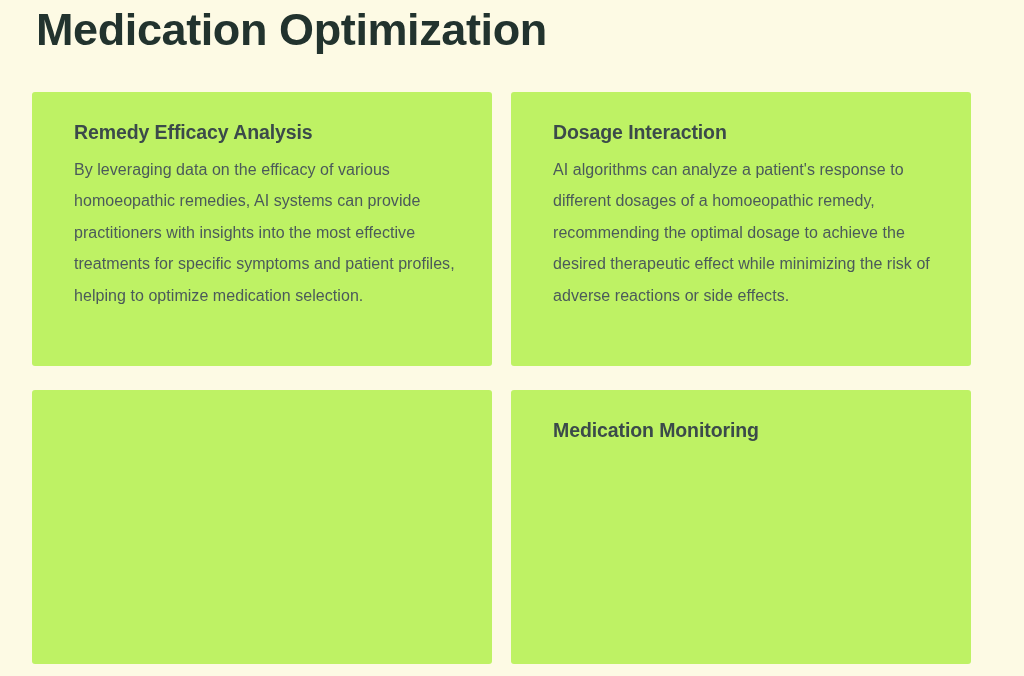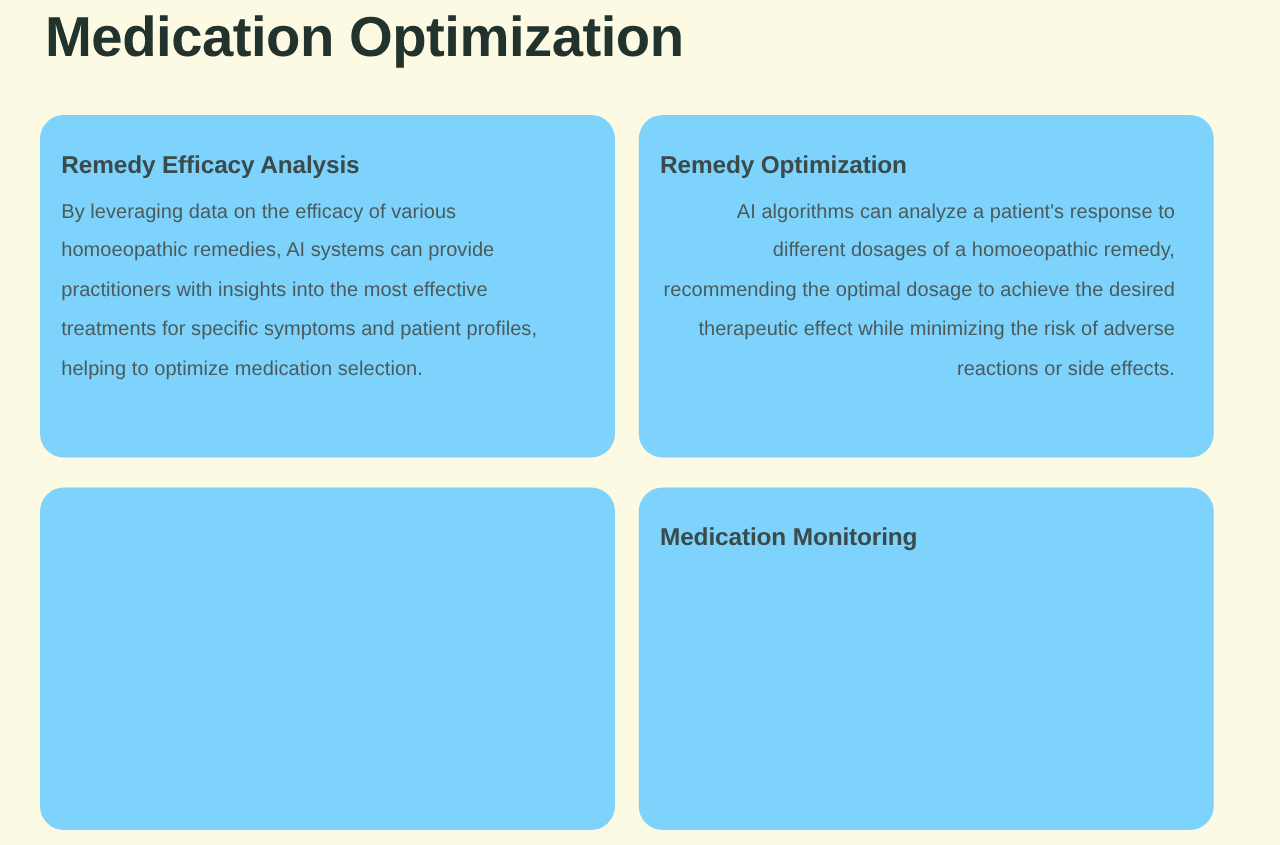--- a/index.html
+++ b/index.html
@@ -45,24 +45,24 @@
     top: 92px;
     width: 992px;
     display: grid;
     grid-template-columns: 460px 460px;
     column-gap: 19px;
     row-gap: 24px;
     align-items: stretch;
   }
 
   .card {
-    background: #7dd3fc;
-    border-radius: 19px;
+    background: #bef264;
+    border-radius: 3px;
     box-sizing: border-box;
-    padding: 27px 26px 26px 17px;
+    padding: 27px 26px 26px 42px;
     min-height: 274px;
     overflow: hidden;
   }
 
   .card-title {
     margin: 0 0 9px 0;
     font-size: 19.5px;
     line-height: 26px;
     font-weight: bold;
     color: #3B4A4A;
@@ -74,39 +74,38 @@
     font-size: 16px;
     line-height: 31.4px;
     color: #4B5A5A;
     letter-spacing: 0.05px;
     max-width: 412px;
   }
 
   
   .card-col-2 .card-body {
     max-width: 412px;
-    text-align: right;
   }
 </style>
 </head>
 <body>
 
 <div class="page">
 
   <h1 class="page-title">Medication Optimization</h1>
 
   <div class="card-grid">
 
     <div class="card card-col-1">
       <h2 class="card-title">Remedy Efficacy Analysis</h2>
       <p class="card-body">By leveraging data on the efficacy of various homoeopathic remedies, AI systems can provide practitioners with insights into the most effective treatments for specific symptoms and patient profiles, helping to optimize medication selection.</p>
     </div>
 
     <div class="card card-col-2">
-      <h2 class="card-title">Remedy Optimization</h2>
+      <h2 class="card-title">Dosage Interaction</h2>
       <p class="card-body">AI algorithms can analyze a patient's response to different dosages of a homoeopathic remedy, recommending the optimal dosage to achieve the desired therapeutic effect while minimizing the risk of adverse reactions or side effects.</p>
     </div>
 
     <div class="card card-col-1 card-row-2">
     </div>
 
     <div class="card card-col-2 card-row-2">
       <h2 class="card-title">Medication Monitoring</h2>
     </div>
 

